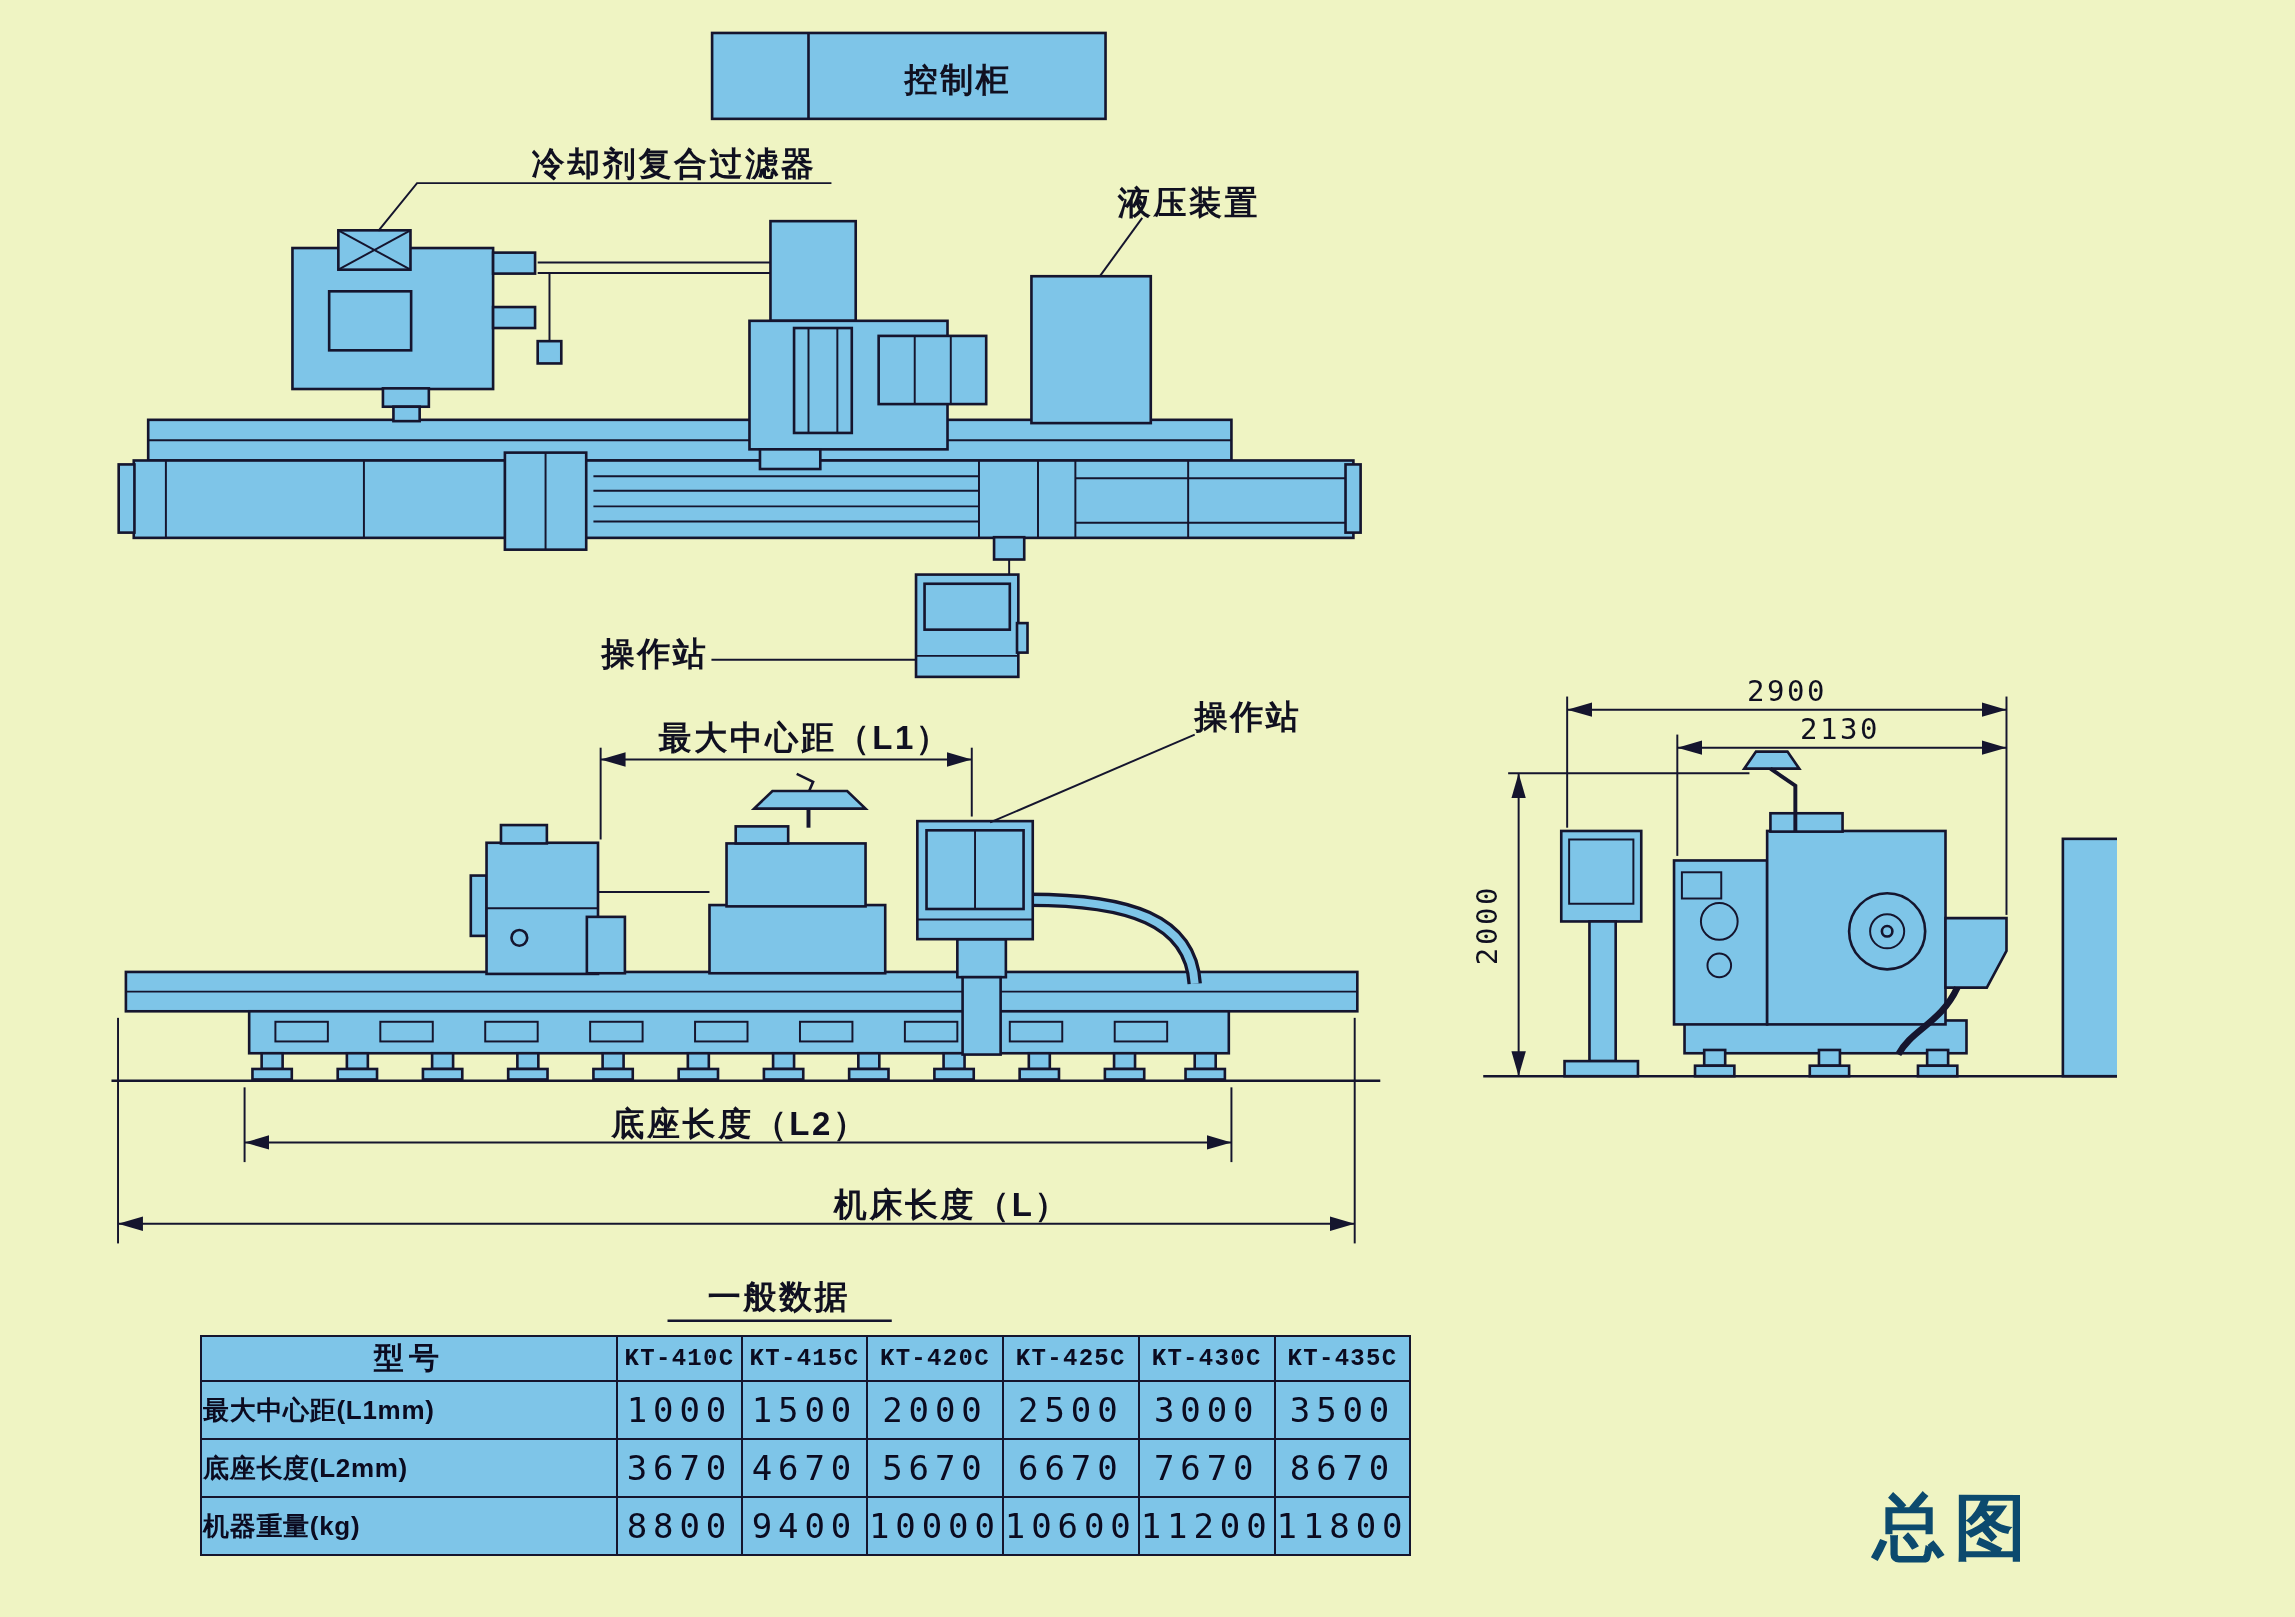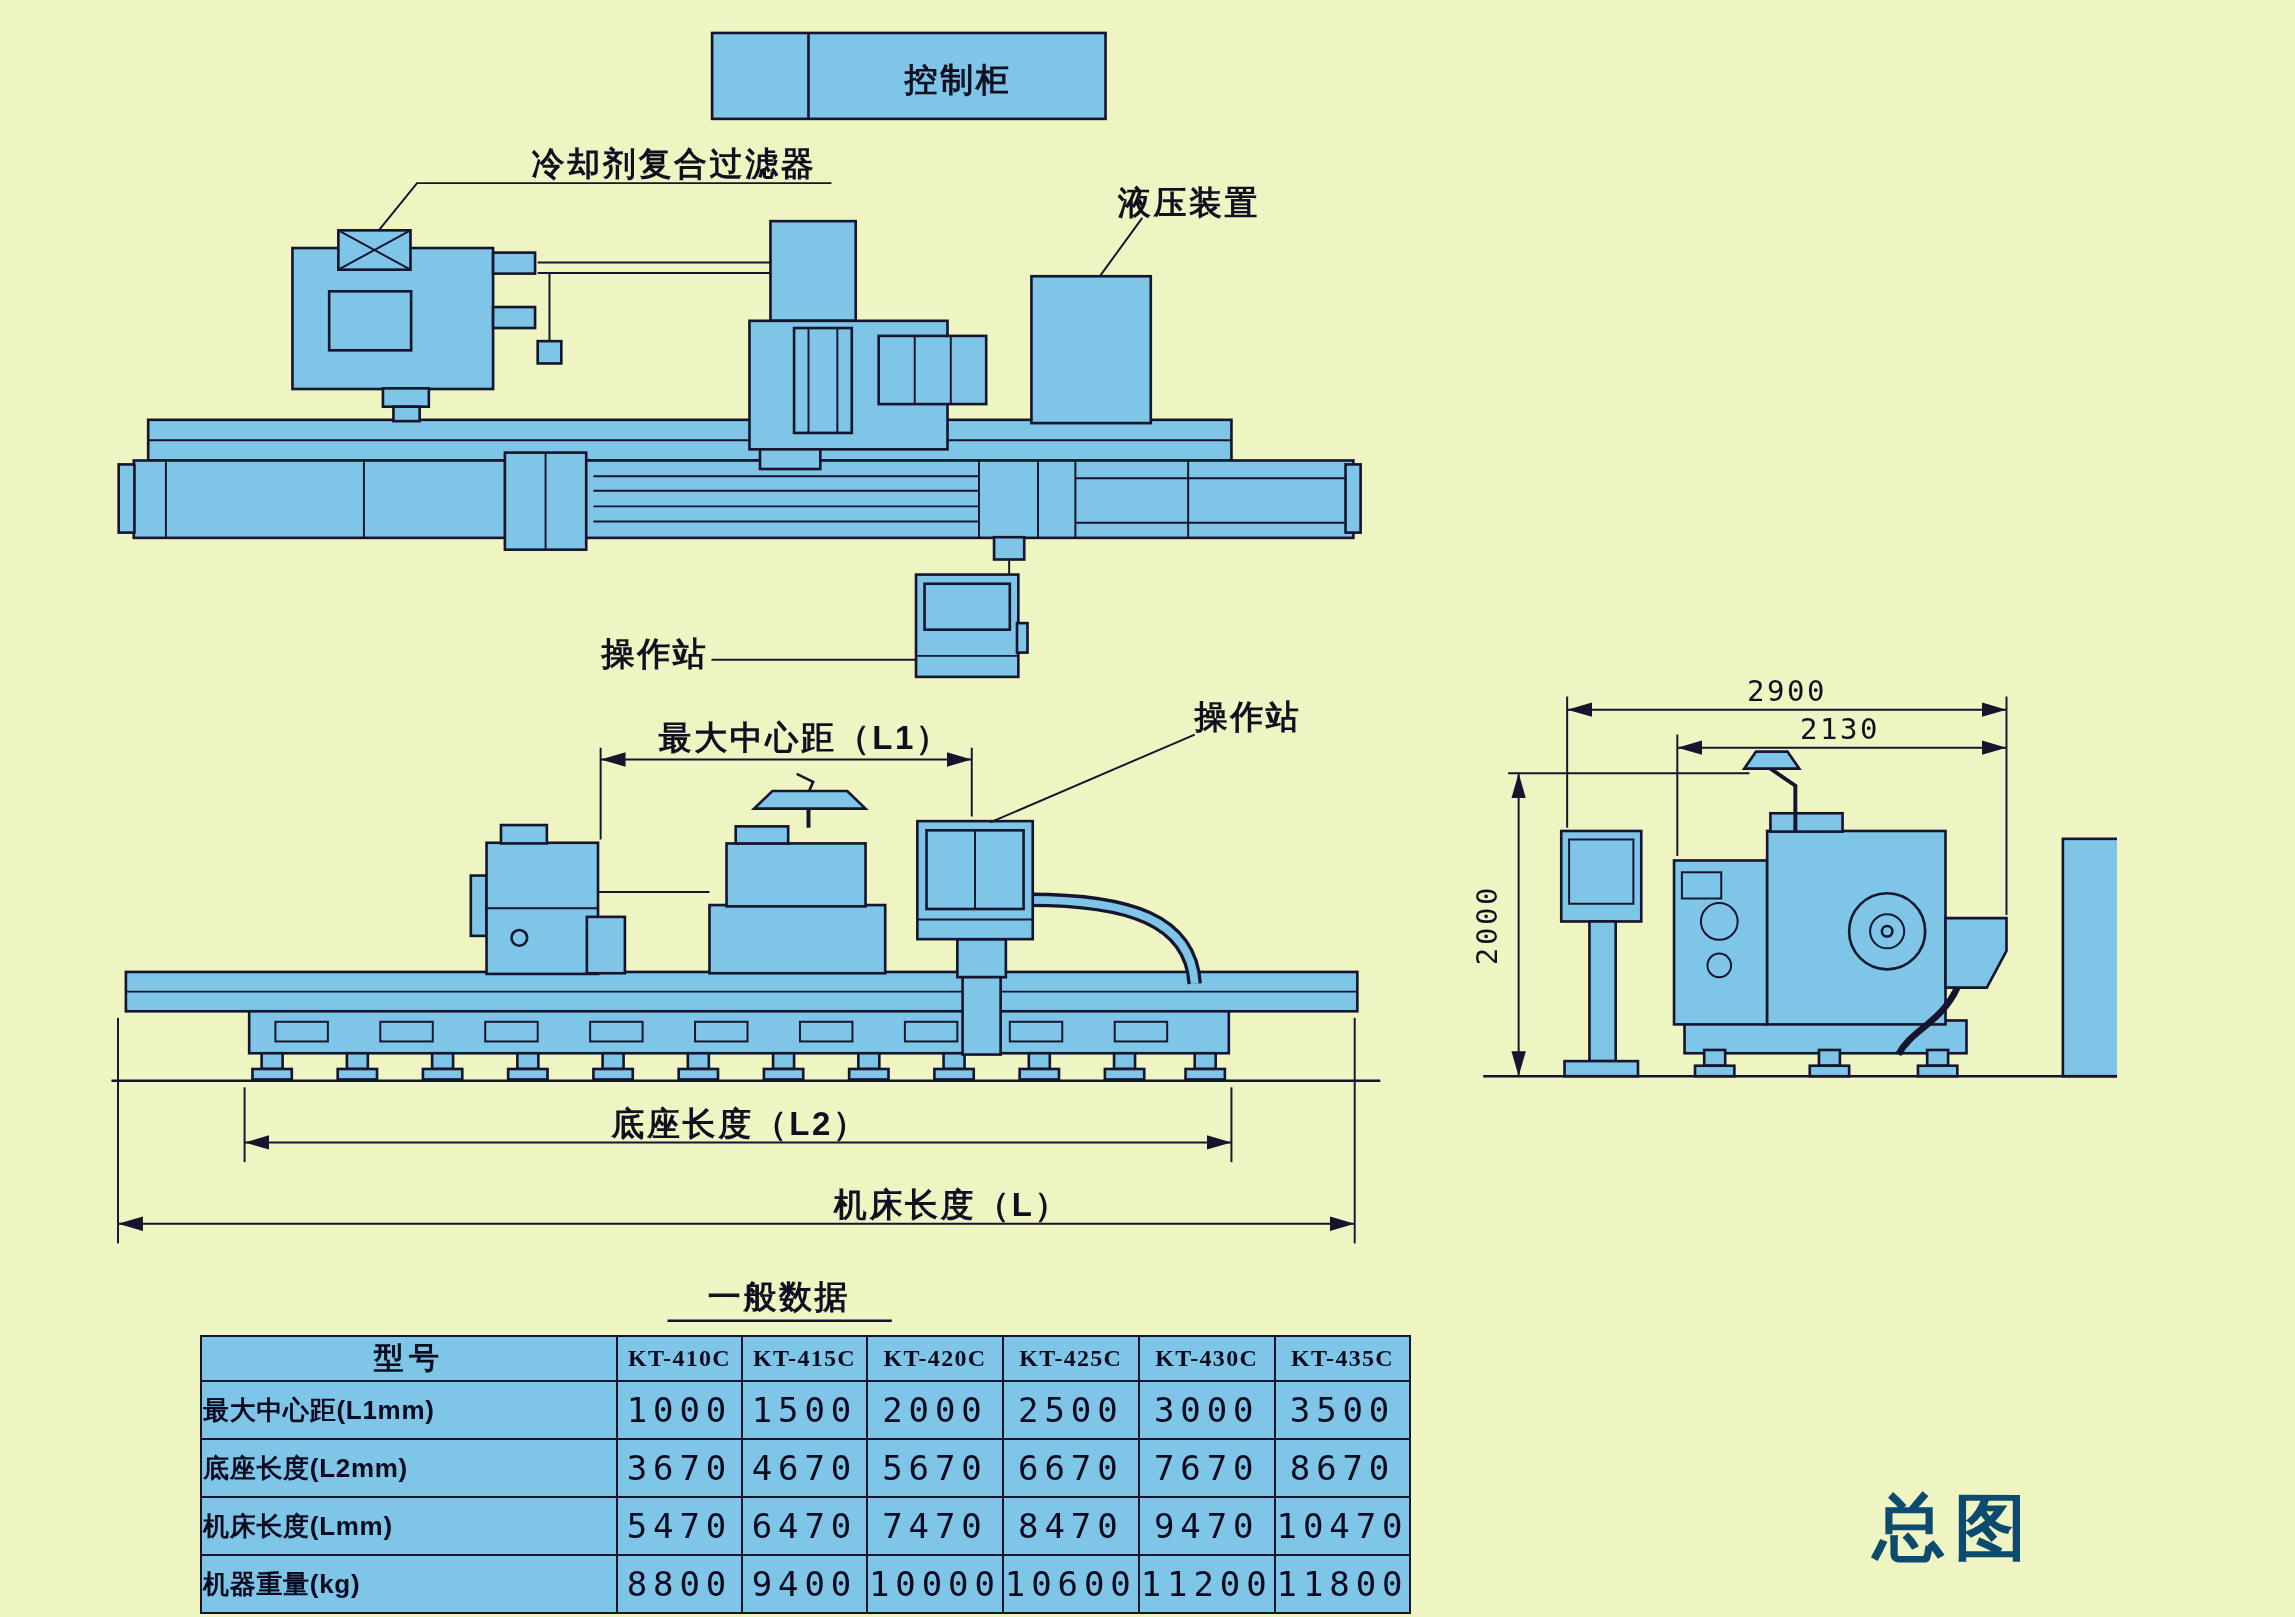--- a/index.html
+++ b/index.html
@@ -30,21 +30,21 @@
     border-collapse:collapse;border:2.6px solid #15152e;
     table-layout:fixed;background:#7ec5e8;
   }
   #spec-table th,#spec-table td{
     border:2px solid #15152e;background:#7ec5e8;
     text-align:center;vertical-align:middle;color:#0b0b20;overflow:hidden;
   }
   #spec-table tr.hdr{height:43px;}
   #spec-table tr.datarow{height:58px;}
   #spec-table th{
-    font-family:Liberation Serif, serif;
+    font-family:Liberation Mono, monospace;
     font-size:24px;font-weight:700;letter-spacing:1.3px;
   }
   #spec-table th.model{
     font-family:"Liberation Sans","DejaVu Sans",sans-serif;
     font-size:30px;font-weight:700;letter-spacing:5.2px;
   }
   #spec-table td{
     font-family:"DejaVu Sans Mono","Liberation Mono",monospace;
     font-size:34px;letter-spacing:5.9px;
   }
@@ -334,29 +334,20 @@
     <tr class="datarow">
       <td class="rowlabel">底座长度(L2mm)</td>
       <td>3670</td>
       <td>4670</td>
       <td>5670</td>
       <td>6670</td>
       <td>7670</td>
       <td>8670</td>
     </tr>
     <tr class="datarow">
-      <td class="rowlabel">机床长度(Lmm)</td>
-      <td>5470</td>
-      <td>6470</td>
-      <td>7470</td>
-      <td>8470</td>
-      <td>9470</td>
-      <td>10470</td>
-    </tr>
-    <tr class="datarow">
       <td class="rowlabel">机器重量(kg)</td>
       <td>8800</td>
       <td>9400</td>
       <td>10000</td>
       <td>10600</td>
       <td>11200</td>
       <td>11800</td>
     </tr>
   </tbody>
     </table>

